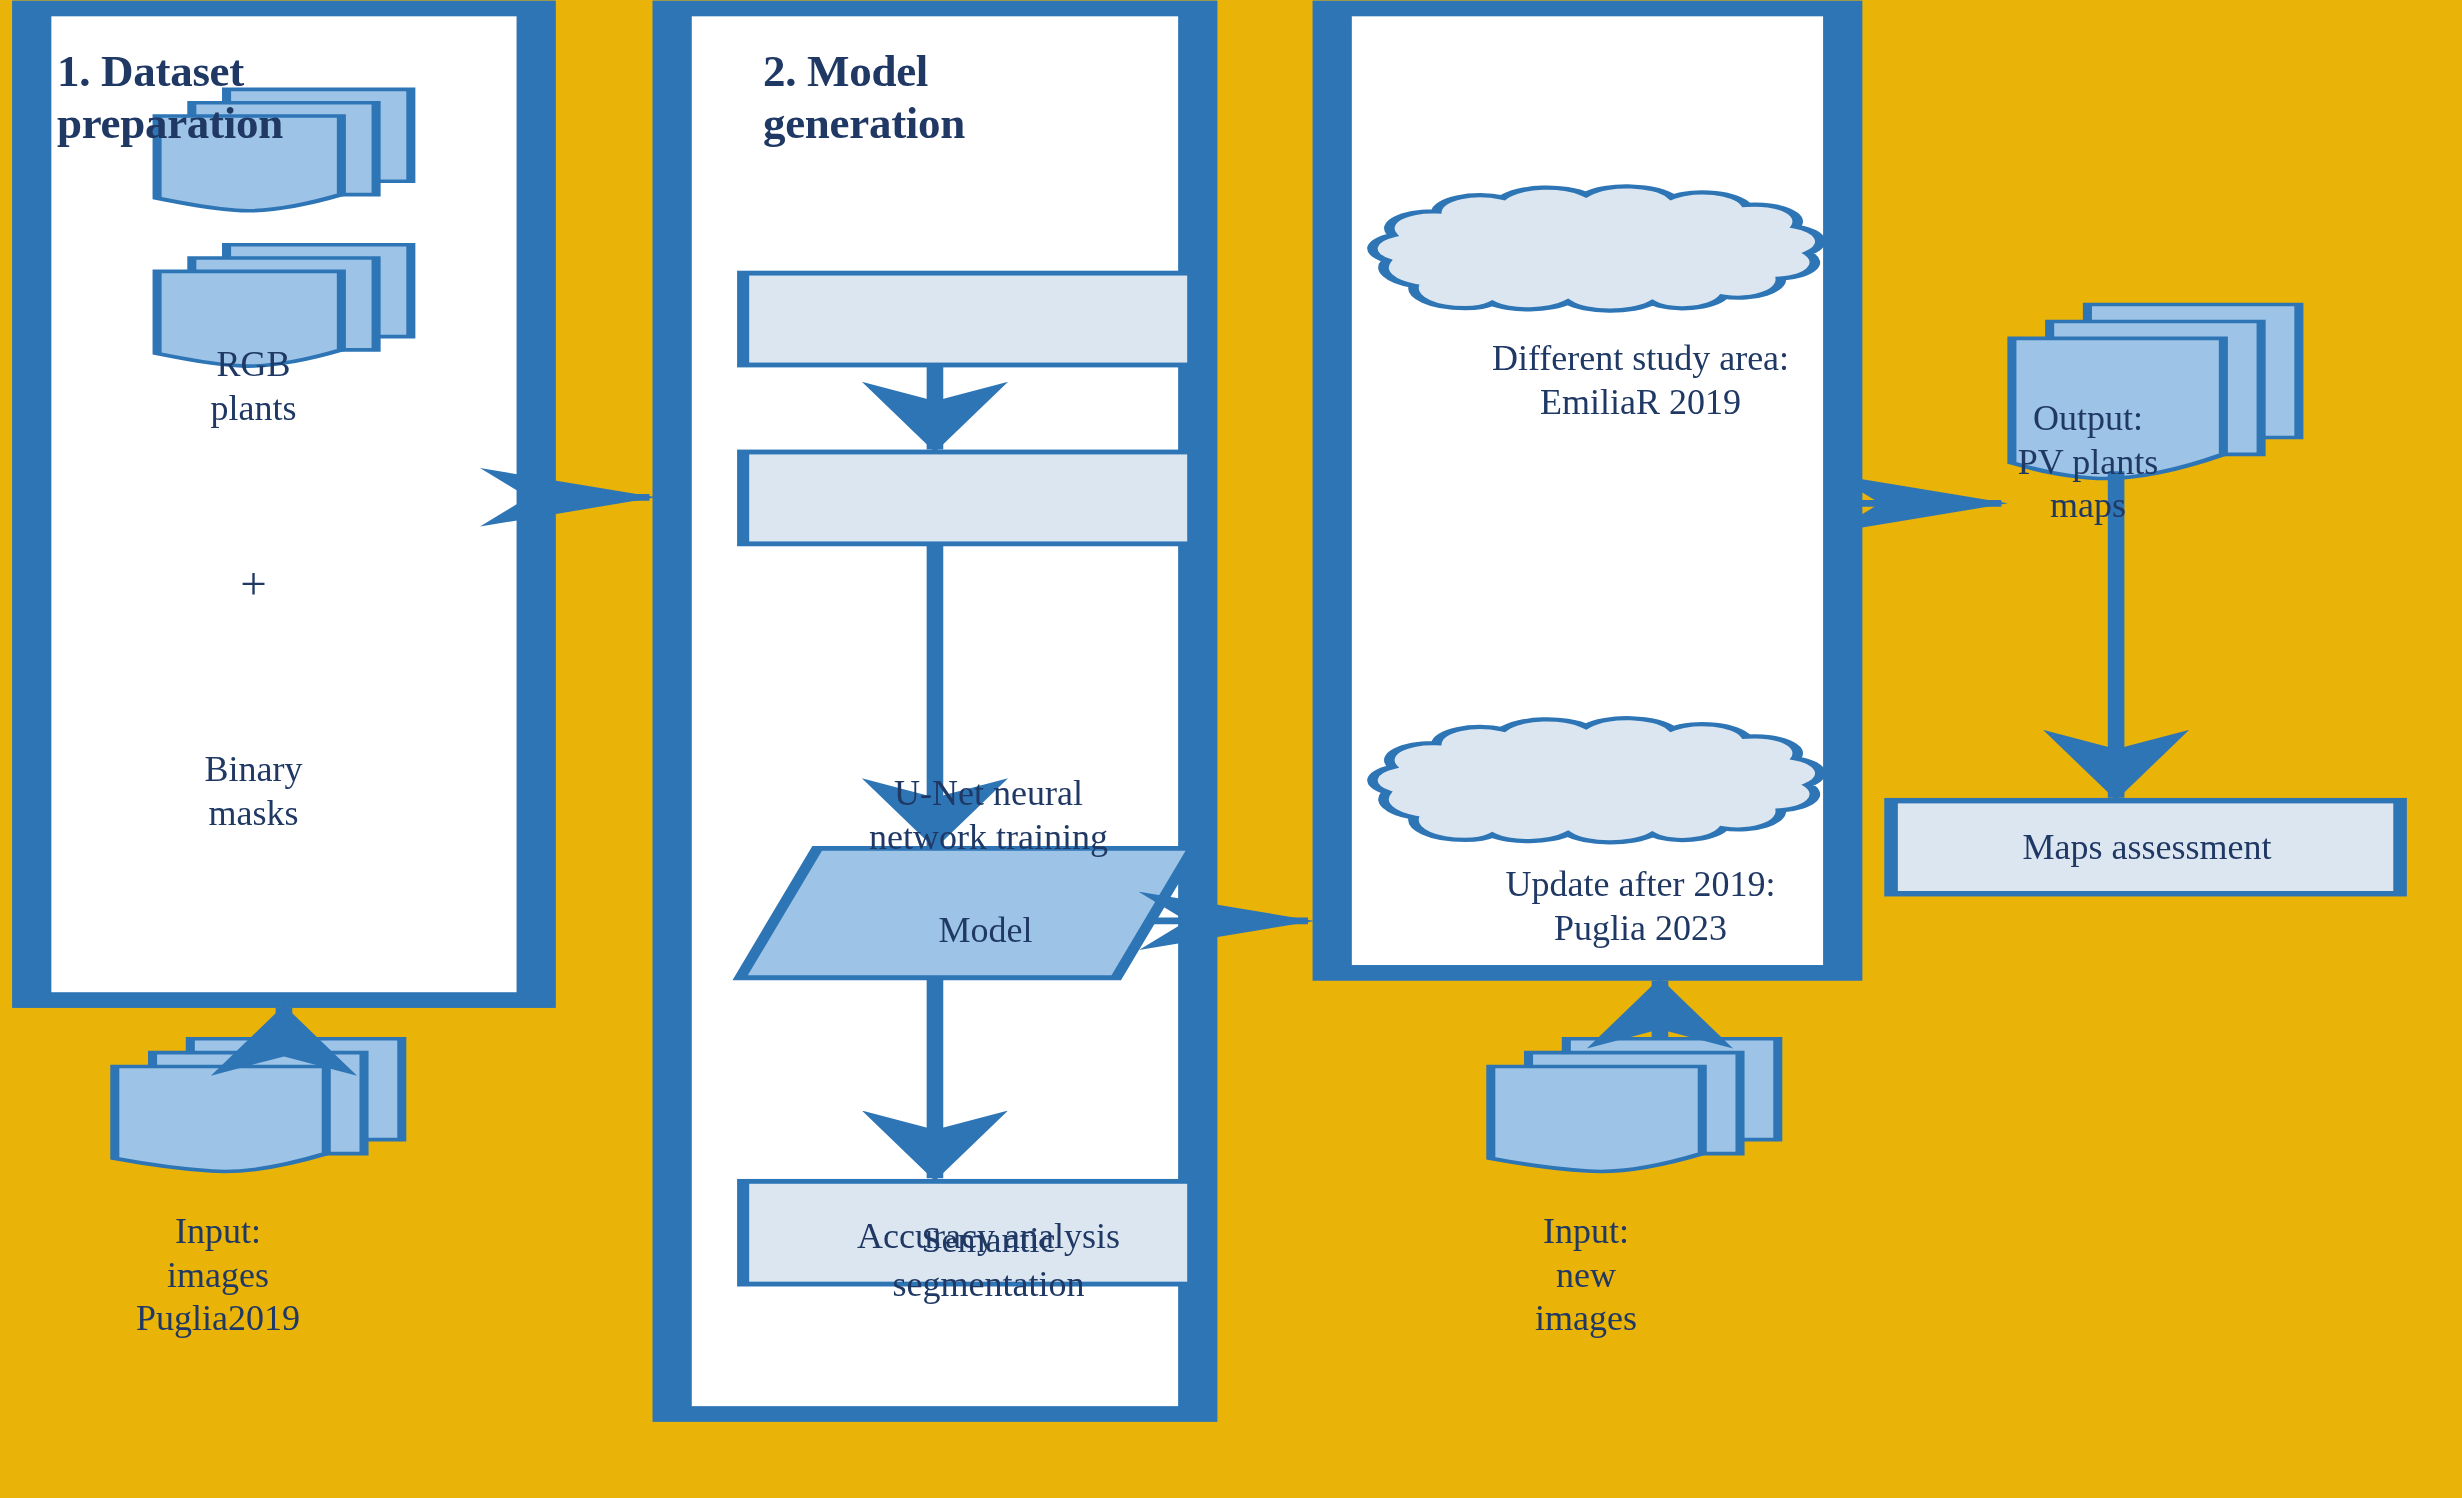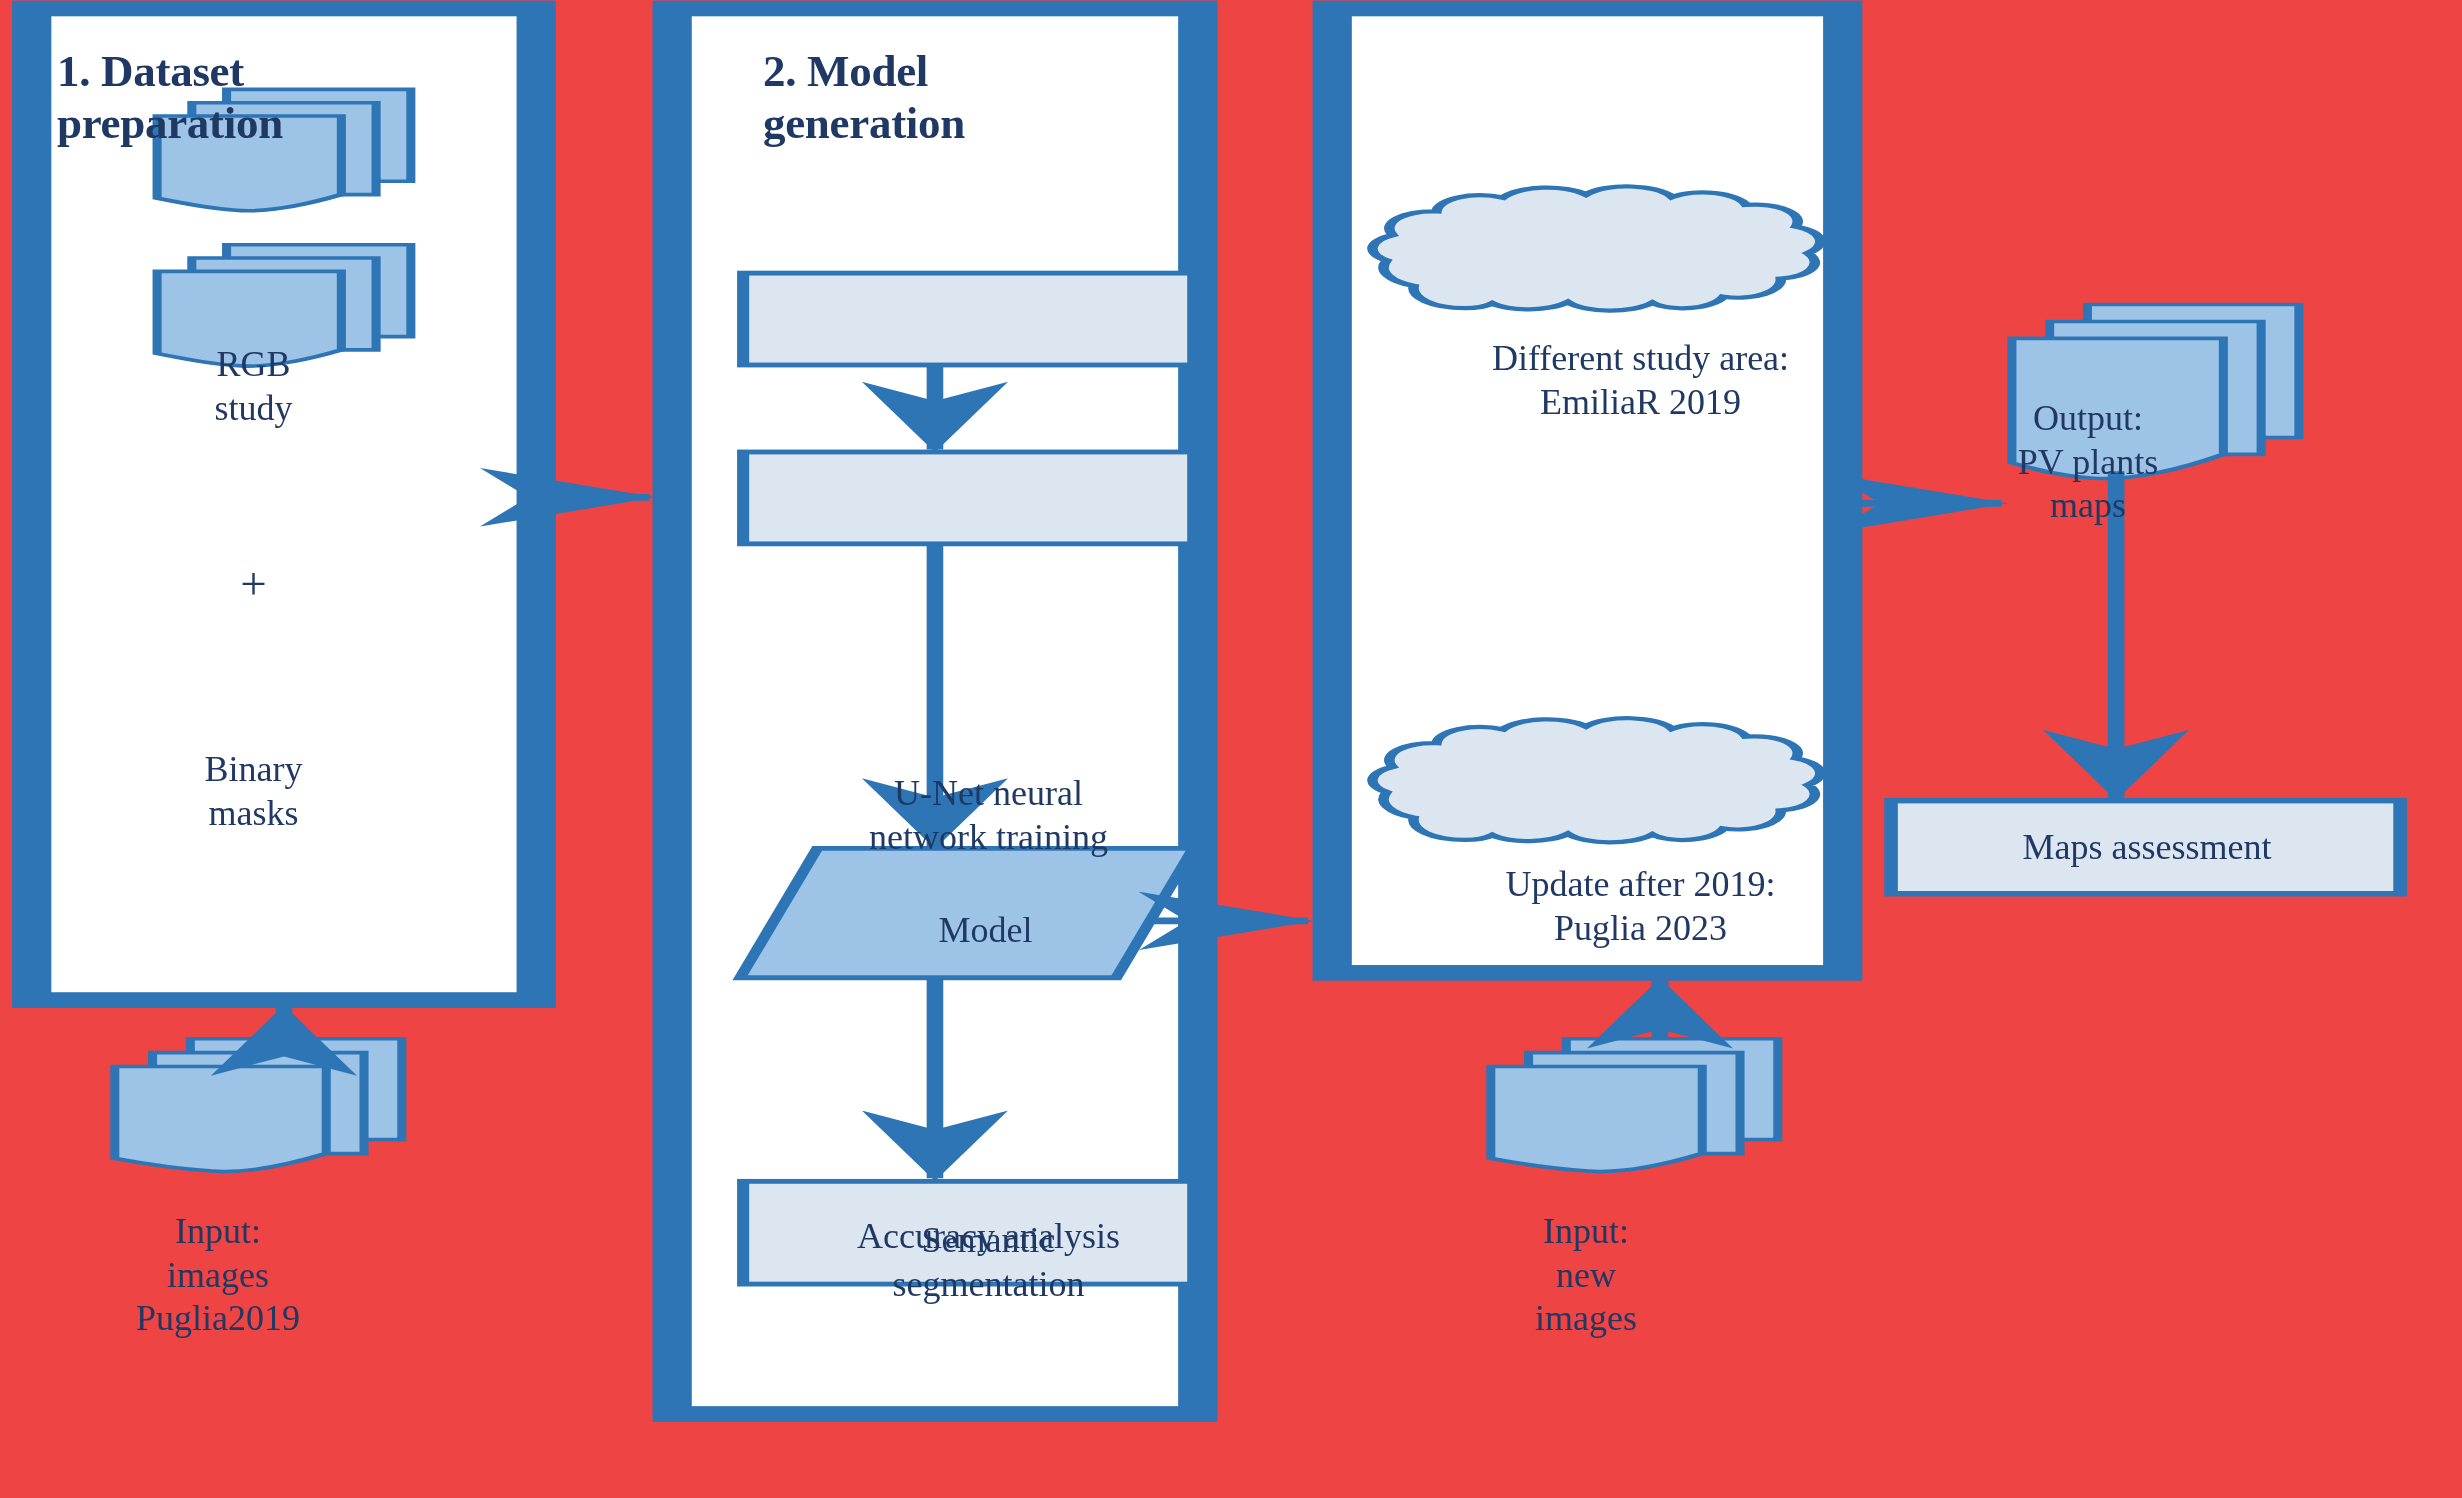--- a/index.html
+++ b/index.html
@@ -4,21 +4,21 @@
 <style>
   html, body {
     margin: 0;
     padding: 0;
     background: #ffffff;
   }
   #canvas {
     position: relative;
     width: 2462px;
     height: 1498px;
-    background: #ef4444;
+    background: #eab308;
     font-family: "Liberation Serif", "DejaVu Serif", serif;
     overflow: hidden;
   }
   svg.layer {
     position: absolute;
     top: 0; left: 0;
     width: 2462px;
     height: 1498px;
   }
   .phase-title {
@@ -184,21 +184,21 @@
   <div class="phase-title" style="left:57px; top:45px; width:338px;">1. Dataset
 preparation</div>
   <div class="phase-title" style="left:734px; top:45px; width:338px;margin-left:29px;">2. Model
 generation</div>
 
   <div class="hit" style="left:12.7px; top:8.5px; width:202px; height:992px;"></div>
   <div class="hit" style="left:269px; top:8.5px; width:210px; height:1406px;"></div>
   <div class="hit" style="left:533px; top:8.5px; width:204px; height:965px;"></div>
 
   <div class="node-label" style="left:154px; top:320px; width:199px; height:133px;">RGB
-study</div>
+plants</div>
 
   <div class="plus-sign" style="left:193px; top:556px; width:121px;">+</div>
 
   <div class="node-label" style="left:154px; top:725px; width:199px; height:133px;">Binary
 masks</div>
 
   <div class="node-label" style="left:79px; top:1194px; width:278px; height:163px;">Input:
 images
 Puglia2019</div>
 

